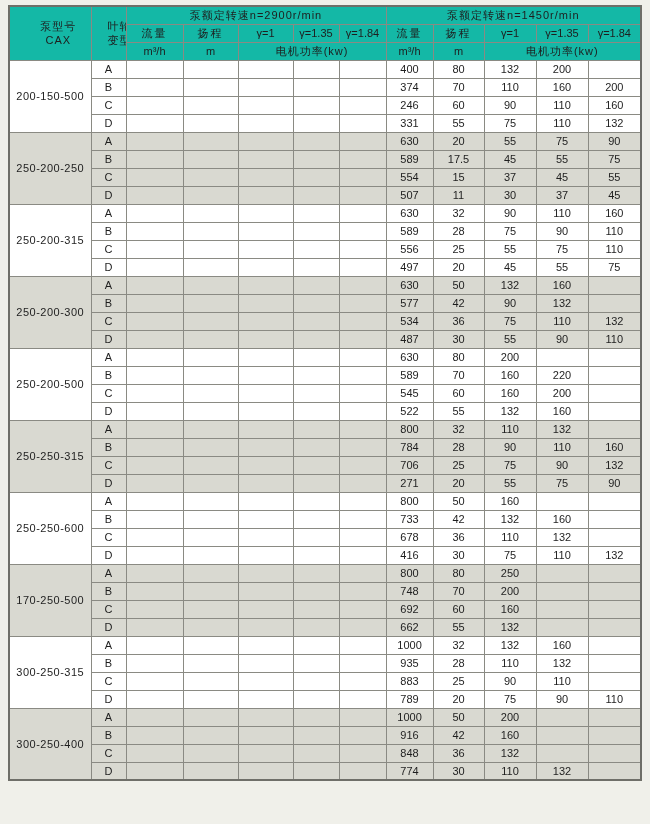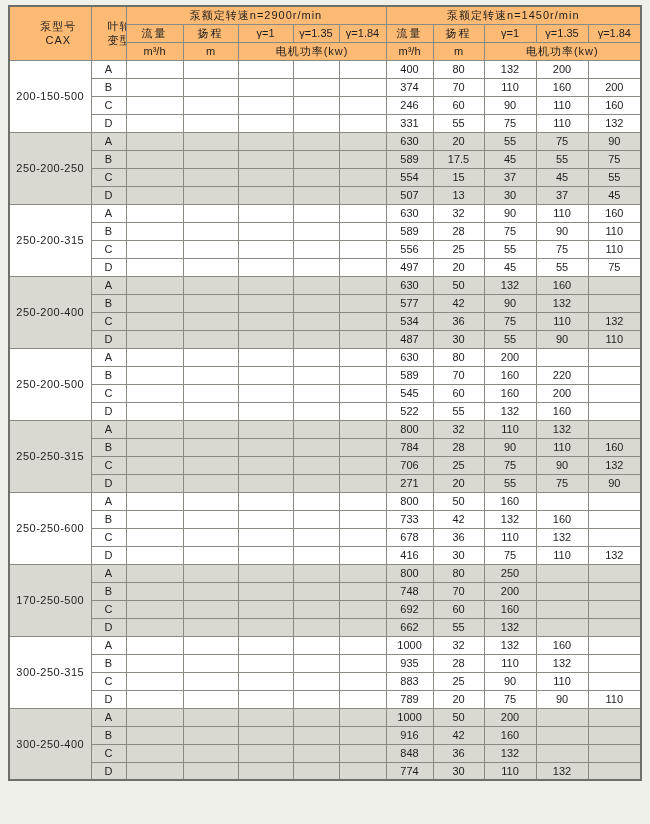--- a/index.html
+++ b/index.html
@@ -22,21 +22,21 @@
     padding: 0;
     height: 18px;
     font-size: 11px;
     font-weight: normal;
     color: #1e1e1e;
     text-align: center;
     vertical-align: middle;
     overflow: hidden;
     white-space: nowrap;
   }
-  thead th { background: #fdba74; }
+  thead th { background: #14b8a6; }
   .cn { letter-spacing: 2px; margin-top: 35px; }
   .cn-tight { letter-spacing: 1px; }
   .twoline div { line-height: 14px; letter-spacing: 1px; margin-left: 16px; }
   tr.shaded td { background: #d9d9d1; }
   tr.plain td { background: #ffffff; }
   td.model-cell { letter-spacing: 0.5px; }
 </style>
 </head>
 <body>
 
@@ -185,21 +185,21 @@
           <td>55</td>
         </tr>
         <tr class="shaded">
           <td>D</td>
           <td></td>
           <td></td>
           <td></td>
           <td></td>
           <td></td>
           <td>507</td>
-          <td>13</td>
+          <td>11</td>
           <td>30</td>
           <td>37</td>
           <td>45</td>
         </tr>
         <tr class="plain">
           <td rowspan="4" class="model-cell">250-200-315</td>
           <td>A</td>
           <td></td>
           <td></td>
           <td></td>
@@ -244,21 +244,21 @@
           <td></td>
           <td></td>
           <td></td>
           <td>497</td>
           <td>20</td>
           <td>45</td>
           <td>55</td>
           <td>75</td>
         </tr>
         <tr class="shaded">
-          <td rowspan="4" class="model-cell">250-200-400</td>
+          <td rowspan="4" class="model-cell">250-200-300</td>
           <td>A</td>
           <td></td>
           <td></td>
           <td></td>
           <td></td>
           <td></td>
           <td>630</td>
           <td>50</td>
           <td>132</td>
           <td>160</td>

